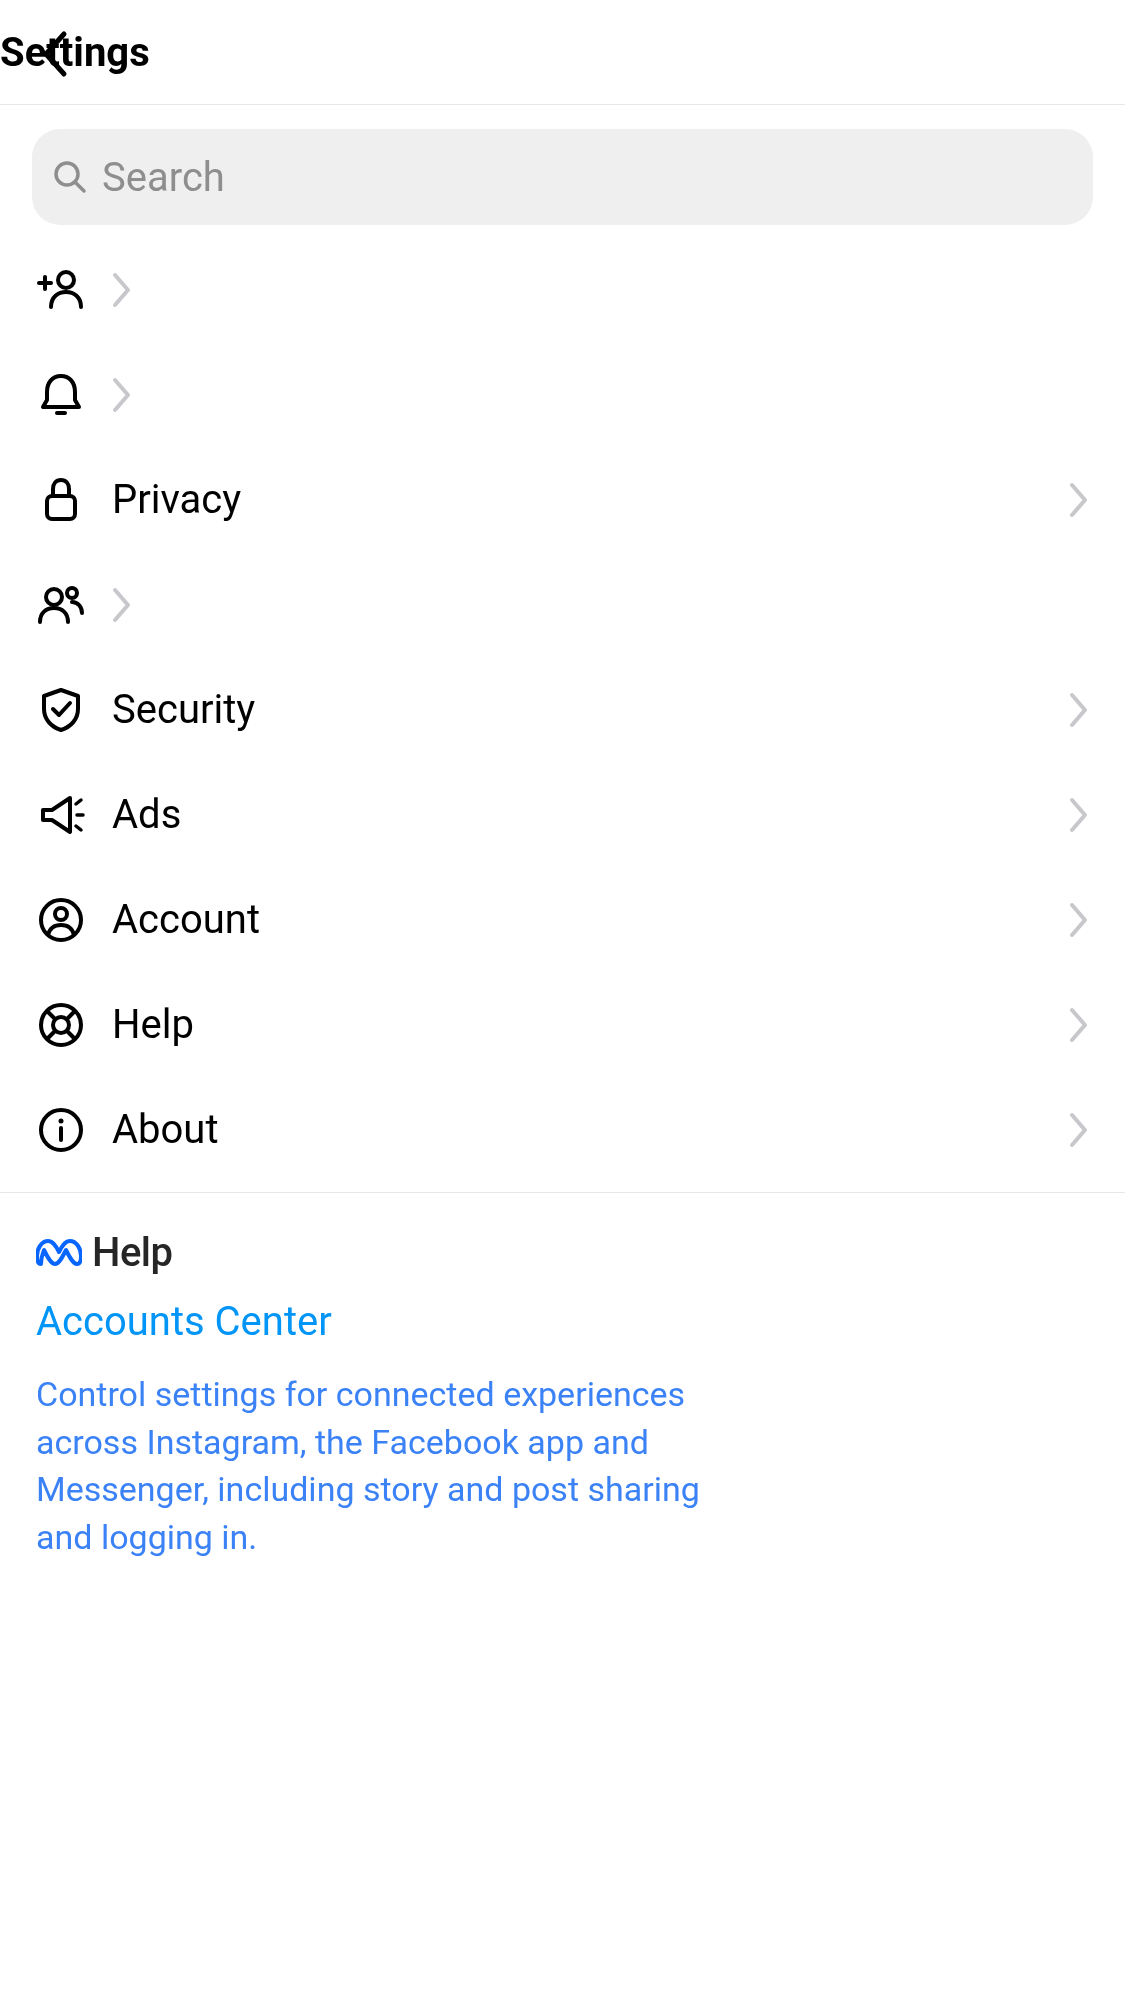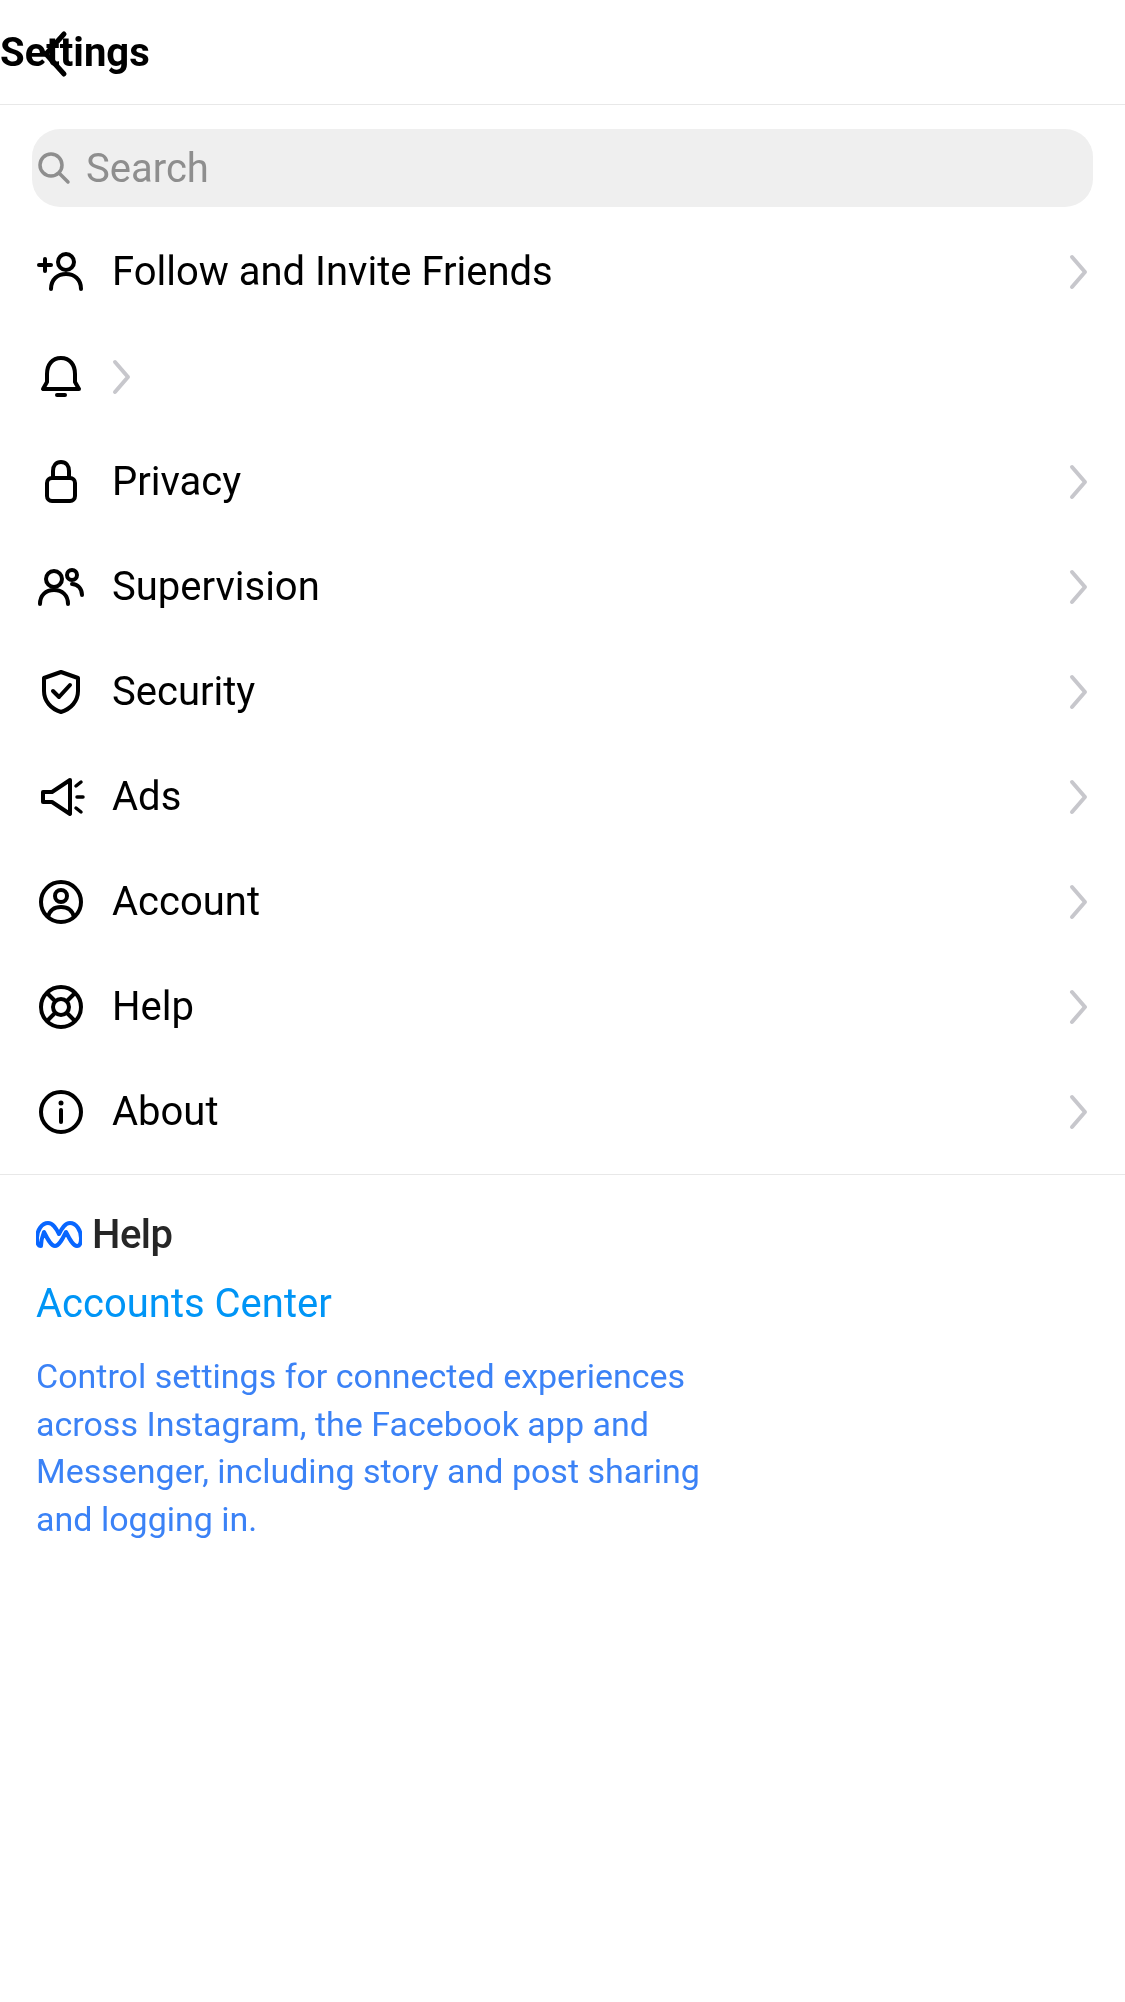--- a/index.html
+++ b/index.html
@@ -1,21 +1,21 @@
 <!DOCTYPE html>
 <html><head>
   <meta charset="utf-8">
   <style>
     * { margin:0; padding:0; box-sizing:border-box; font-family:-apple-system,BlinkMacSystemFont,"Segoe UI",Roboto,Helvetica,Arial,sans-serif; }
     body { width:1125px; background:#fff; color:#000; }
     .header { height:105px; display:flex; align-items:center; justify-content:flex-start; position:relative; border-bottom:1px solid #e8e8e8; }
     .back { position:absolute; left:24px; top:24px; width:60px; height:60px; display:flex; align-items:center; justify-content:center; }
     .title { font-size:40px; font-weight:700; }
     .search-wrap { padding:24px 32px 12px; }
-    .search { background:#efefef; border-radius:28px; display:flex; align-items:center; padding:0 4px; height:78px; }
+    .search { background:#efefef; border-radius:28px; display:flex; align-items:center; padding:0 20px; height:96px; }
     .search svg { flex-shrink:0; }
     .search input { flex:1; border:none; background:transparent; font-size:40px; color:#000; outline:none; margin-left:14px; }
     .search input::placeholder { color:#8e8e8e; }
     .list { padding:0 36px 0 36px; }
     .row { display:flex; align-items:center; height:105px; cursor:pointer; }
     .row .icn { width:76px; display:flex; align-items:center; justify-content:flex-start; flex-shrink:0; }
     .row .label { flex:1; font-size:40px; font-weight:400; }
     .row .chev { flex-shrink:0; }
     .divider { height:1px; background:#e8e8e8; margin-top:10px; }
     .footer { padding:36px 36px 40px; }
@@ -50,21 +50,20 @@
 
   <div class="row">
     <div class="icn">
       <svg width="50" height="50" viewBox="0 0 50 50" fill="none">
           <circle cx="30" cy="15" r="8" stroke="#000" stroke-width="4"></circle>
           <path d="M15 42 C15 32 22 27 30 27 C38 27 45 32 45 42" stroke="#000" stroke-width="4" stroke-linecap="round"></path>
           <line x1="3" y1="18" x2="15" y2="18" stroke="#000" stroke-width="4" stroke-linecap="round"></line>
           <line x1="9" y1="12" x2="9" y2="24" stroke="#000" stroke-width="4" stroke-linecap="round"></line>
         </svg>
     </div>
-    <div class="label">Follow and Invite Friends</div>
     <svg class="chev" width="20" height="36" viewBox="0 0 20 36" fill="none">
         <path d="M3 3 L16 18 L3 33" stroke="#c7c7cc" stroke-width="4" stroke-linecap="round" stroke-linejoin="round"></path>
       </svg>
   </div>
 
   <div class="row">
     <div class="icn">
       <svg width="50" height="50" viewBox="0 0 50 50" fill="none">
           <path d="M25 6 C16 6 11 13 11 22 L11 30 L7 37 L43 37 L39 30 L39 22 C39 13 34 6 25 6 Z" stroke="#000" stroke-width="4" stroke-linejoin="round"></path>
           <line x1="21" y1="43" x2="29" y2="43" stroke="#000" stroke-width="4" stroke-linecap="round"></line>
@@ -90,21 +89,20 @@
 
   <div class="row">
     <div class="icn">
       <svg width="50" height="50" viewBox="0 0 50 50" fill="none">
           <circle cx="18" cy="17" r="8" stroke="#000" stroke-width="4"></circle>
           <path d="M4 42 C4 33 10 28 18 28 C26 28 32 33 32 42" stroke="#000" stroke-width="4" stroke-linecap="round"></path>
           <circle cx="36" cy="13" r="5" stroke="#000" stroke-width="4"></circle>
           <path d="M36 22 C42 22 46 27 46 33" stroke="#000" stroke-width="4" stroke-linecap="round"></path>
         </svg>
     </div>
-    <div class="label">Supervision</div>
     <svg class="chev" width="20" height="36" viewBox="0 0 20 36" fill="none">
         <path d="M3 3 L16 18 L3 33" stroke="#c7c7cc" stroke-width="4" stroke-linecap="round" stroke-linejoin="round"></path>
       </svg>
   </div>
 
   <div class="row">
     <div class="icn">
       <svg width="50" height="50" viewBox="0 0 50 50" fill="none">
           <path d="M25 5 L42 11 L42 24 C42 34 35 42 25 45 C15 42 8 34 8 24 L8 11 Z" stroke="#000" stroke-width="4" stroke-linejoin="round"></path>
           <path d="M17 24 L23 30 L34 18" stroke="#000" stroke-width="4" stroke-linecap="round" stroke-linejoin="round"></path>

